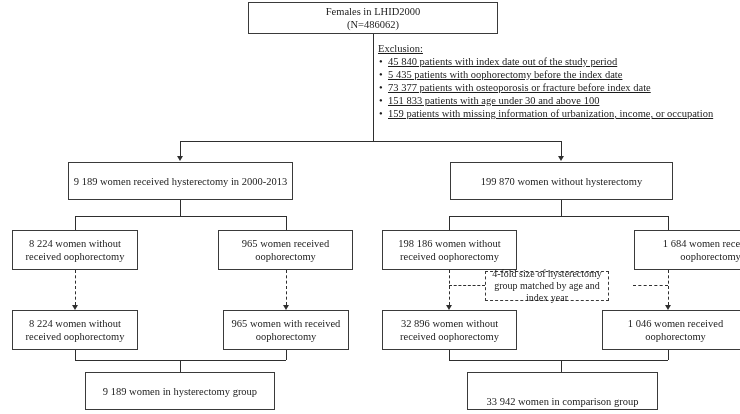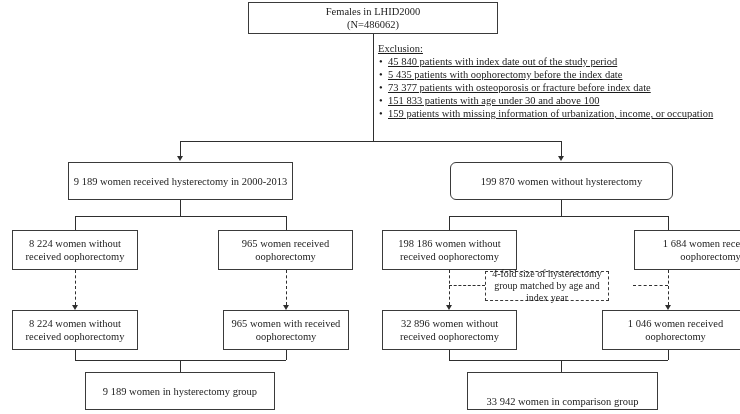--- a/index.html
+++ b/index.html
@@ -44,21 +44,21 @@
       <li>5 435 patients with oophorectomy before the index date</li>
       <li>73 377 patients with osteoporosis or fracture before index date</li>
       <li>151 833 patients with age under 30 and above 100</li>
       <li>159 patients with missing information of urbanization, income, or occupation</li>
     </ul>
   </div>
 
   <div class="box" style="left:68px;top:162px;width:225px;height:38px;">
     <div>9 189 women received hysterectomy in 2000-2013</div>
   </div>
-  <div class="box" style="left:450px;top:162px;width:223px;height:38px;border-radius:6px;">
+  <div class="box" style="left:450px;top:162px;width:223px;height:38px;">
     <div>199 870 women without hysterectomy</div>
   </div>
 
   <div class="box" style="left:12px;top:230px;width:126px;height:40px;">
     <div>8 224 women without received oophorectomy</div>
   </div>
   <div class="box" style="left:218px;top:230px;width:135px;height:40px;">
     <div>965 women received oophorectomy</div>
   </div>
   <div class="box" style="left:382px;top:230px;width:135px;height:40px;">

